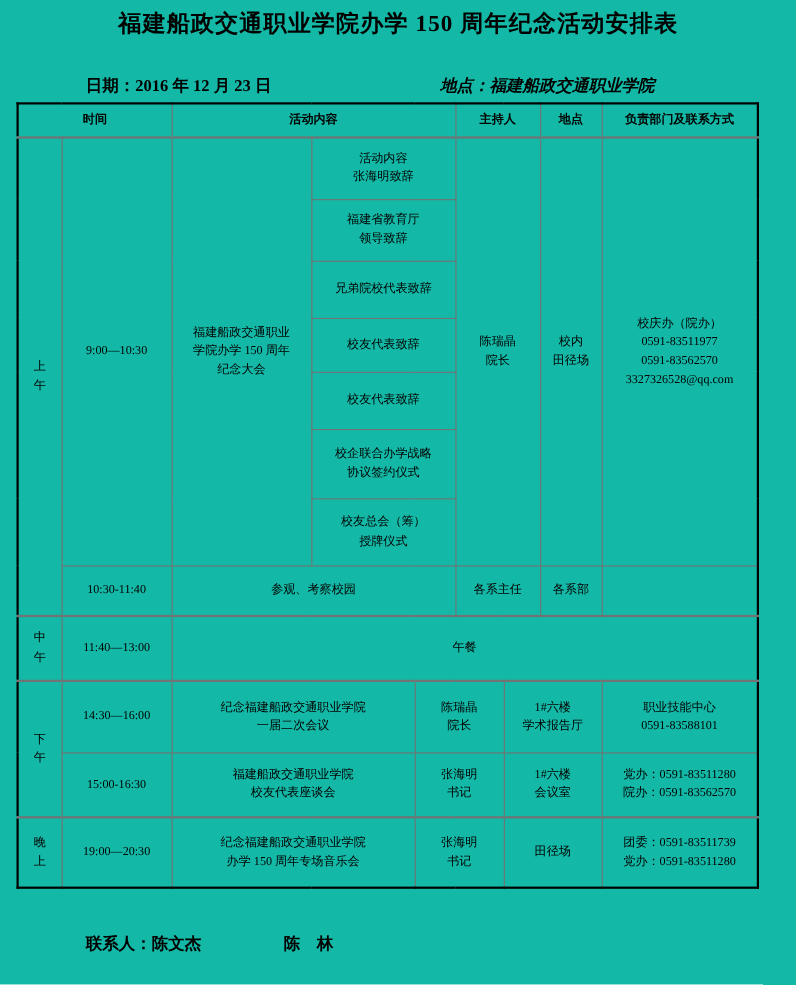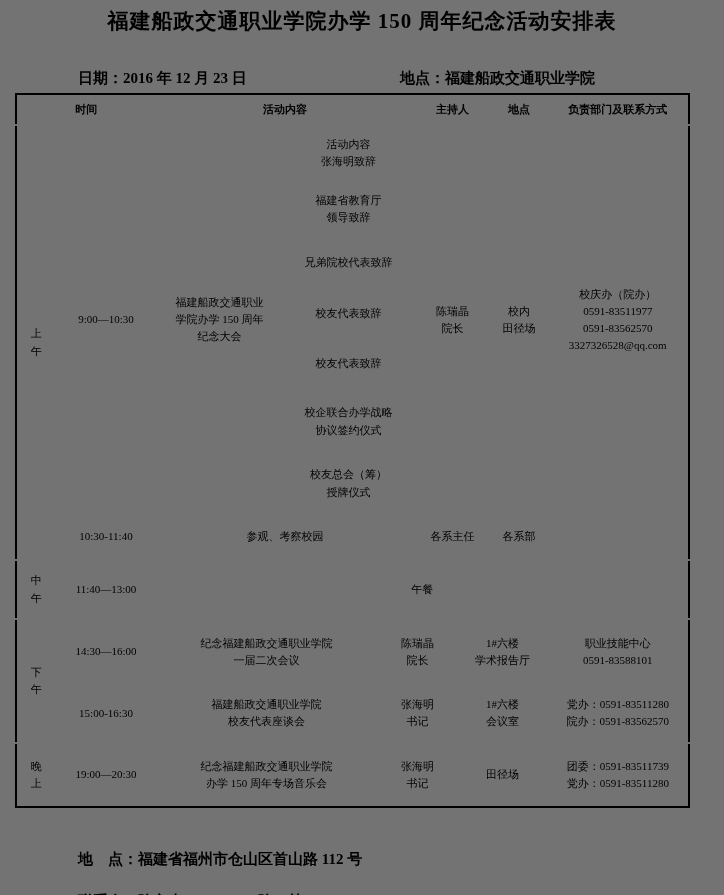--- a/index.html
+++ b/index.html
@@ -1,39 +1,39 @@
 <!DOCTYPE html>
 <html><head>
 <meta charset="utf-8">
 <style>
   * { margin: 0; padding: 0; box-sizing: border-box; }
   html, body { background: #fff; }
   .page {
     position: relative;
     width: 724px;
     height: 895px;
-    background: #737373;
+    background: #14b8a6;
     color: #000;
     font-family: "Liberation Serif", "DejaVu Serif", serif;
     overflow: hidden;
   }
   .doc-title {
     position: absolute;
     top: 7px;
     left: 0;
     width: 100%;
     text-align: center;
     font-size: 21px;
     font-weight: bold;
     letter-spacing: 1px;
     white-space: nowrap;
   }
   .meta-line { position: absolute; top: 69px; font-size: 15px; font-weight: bold; white-space: nowrap; }
   .meta-date { left: 78px; }
-  .meta-loc  { left: 400px; }
+  .meta-loc  { left: 400px; font-style: italic; }
 
   table.schedule {
     position: absolute;
     left: 15px;
     top: 93px;
     width: 673px;
     border-collapse: collapse;
     table-layout: fixed;
     border: 2px solid #000;
   }
@@ -184,18 +184,17 @@
       <td colspan="2">张海明
 书记</td>
       <td colspan="2">田径场</td>
       <td class="left-text top-align">团委：0591-83511739
 党办：0591-83511280</td>
     </tr>
   </tbody>
     </table>
 
   <div class="footer-block">
-    <div>地　点：福建省福州市仓山区首山路 112 号</div>
     <div>联系人：陈文杰　　　　　陈　林</div>
     
   </div>
 
 </div>
 
 </body></html>

